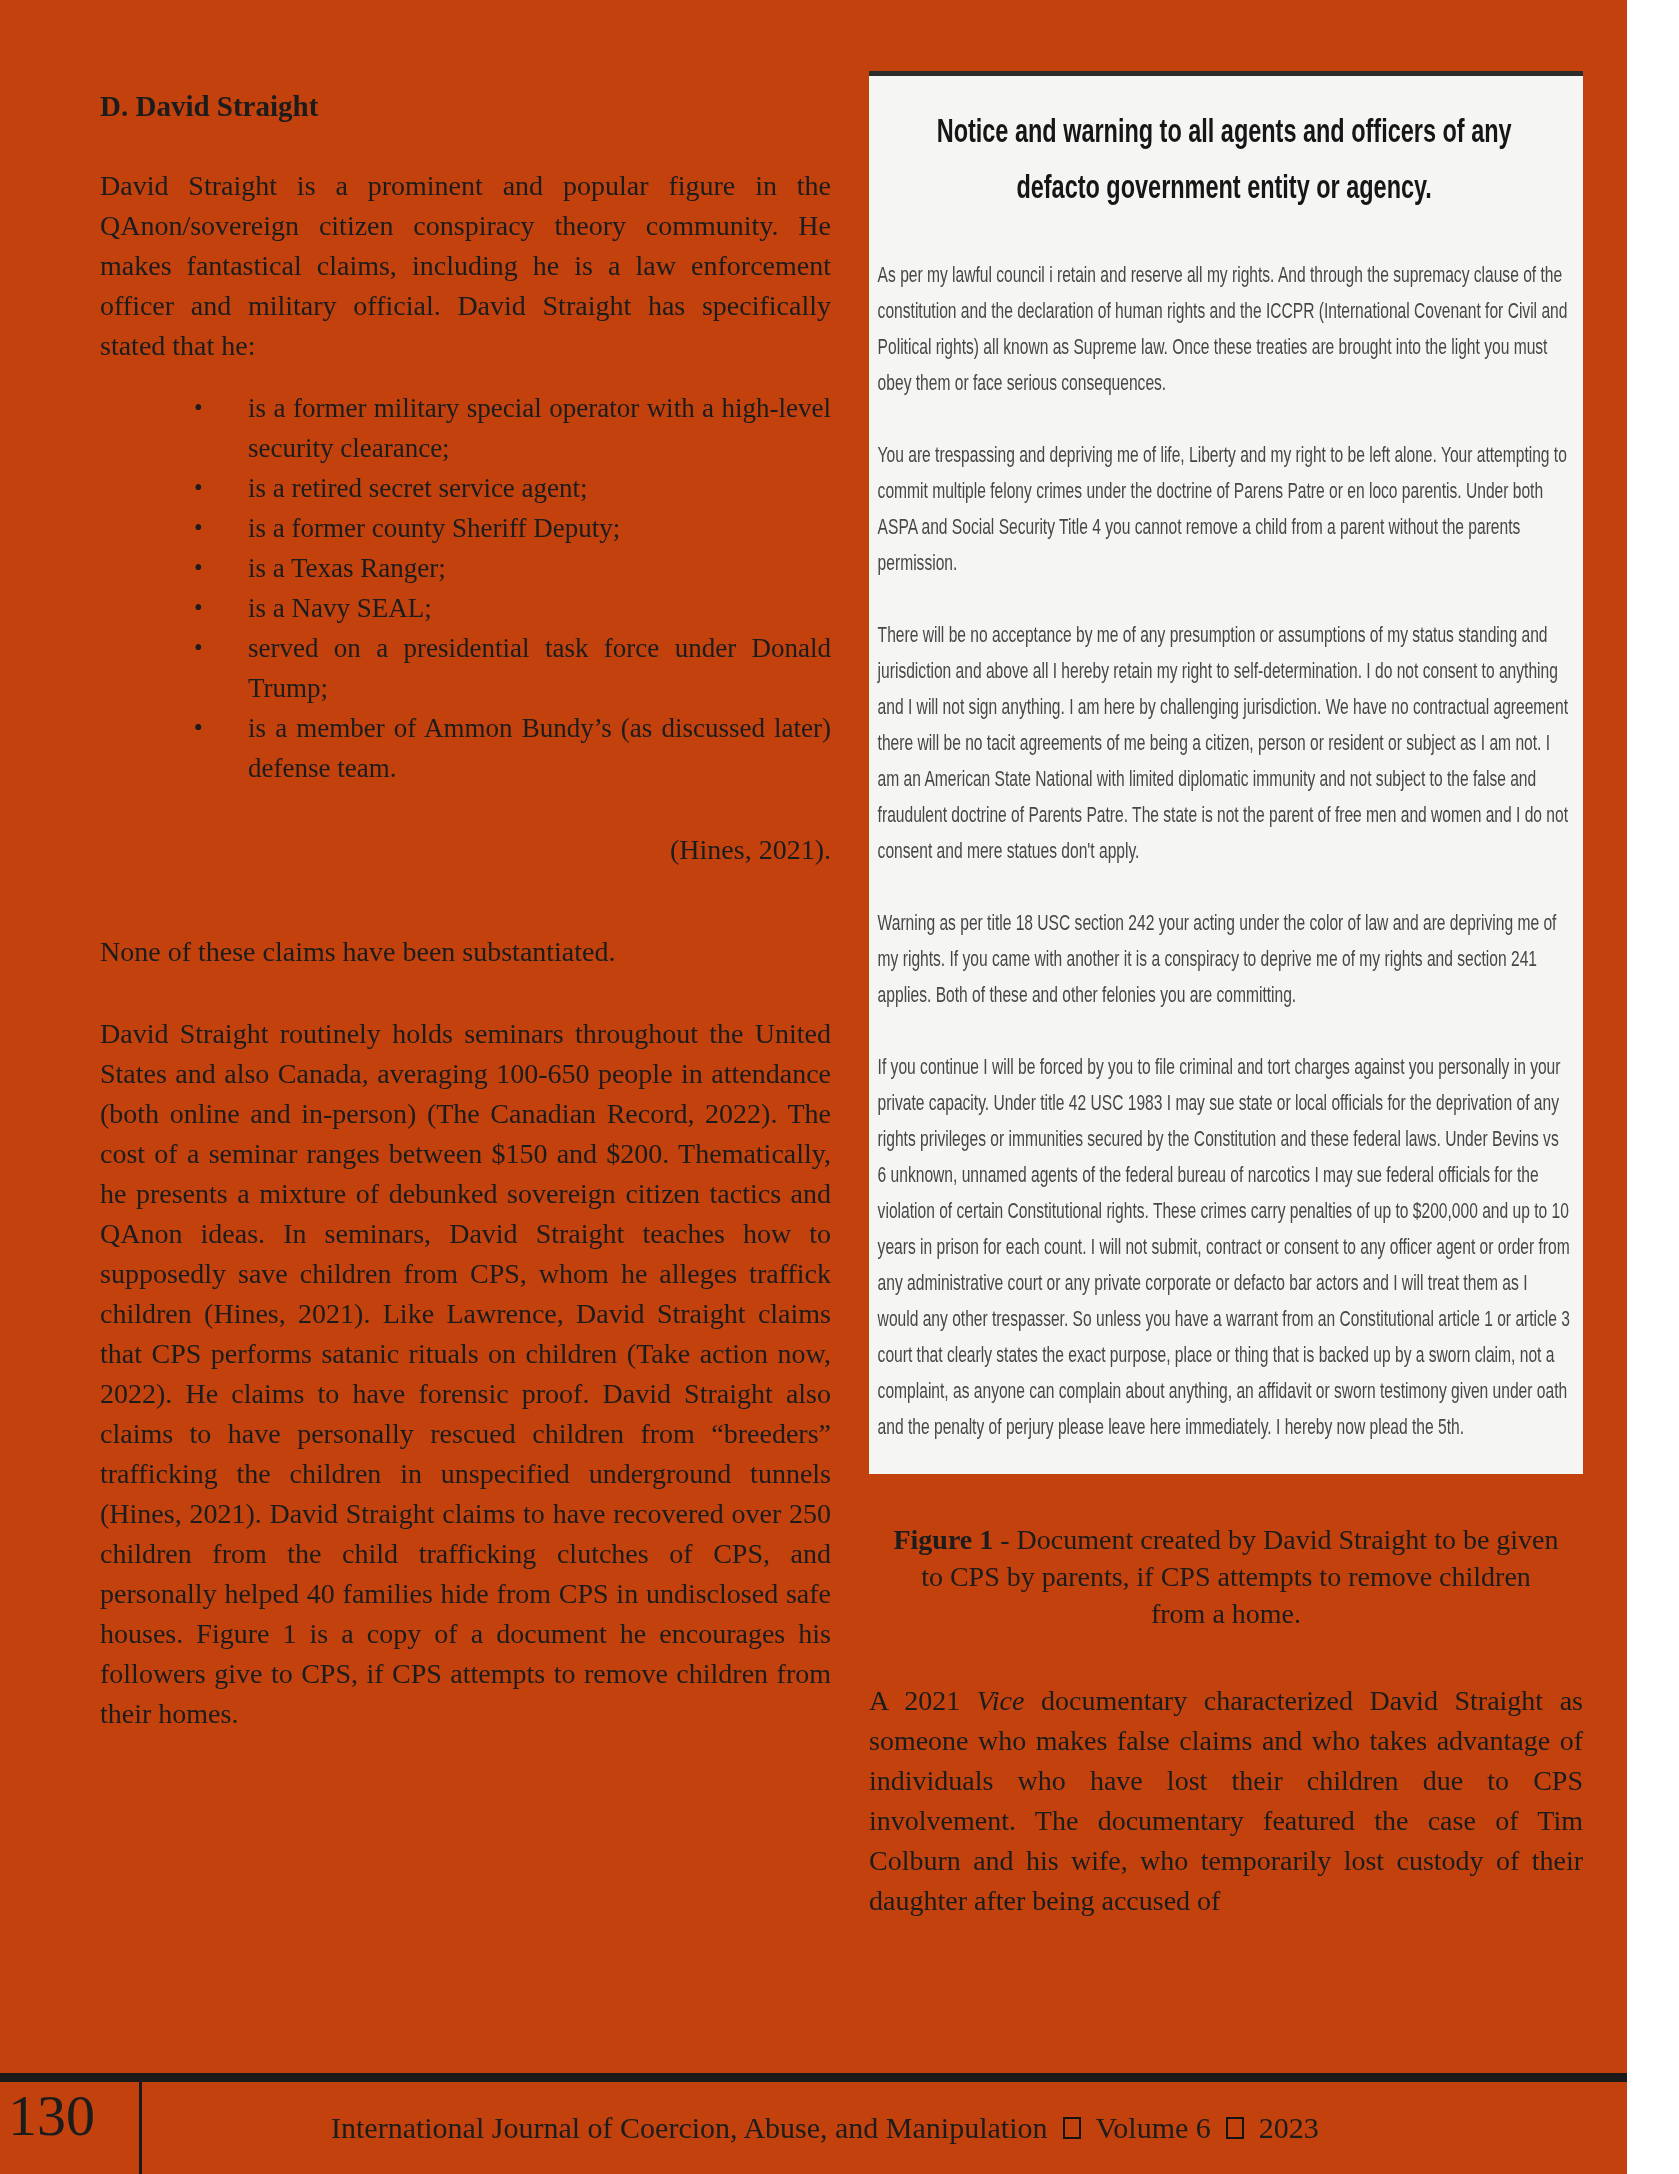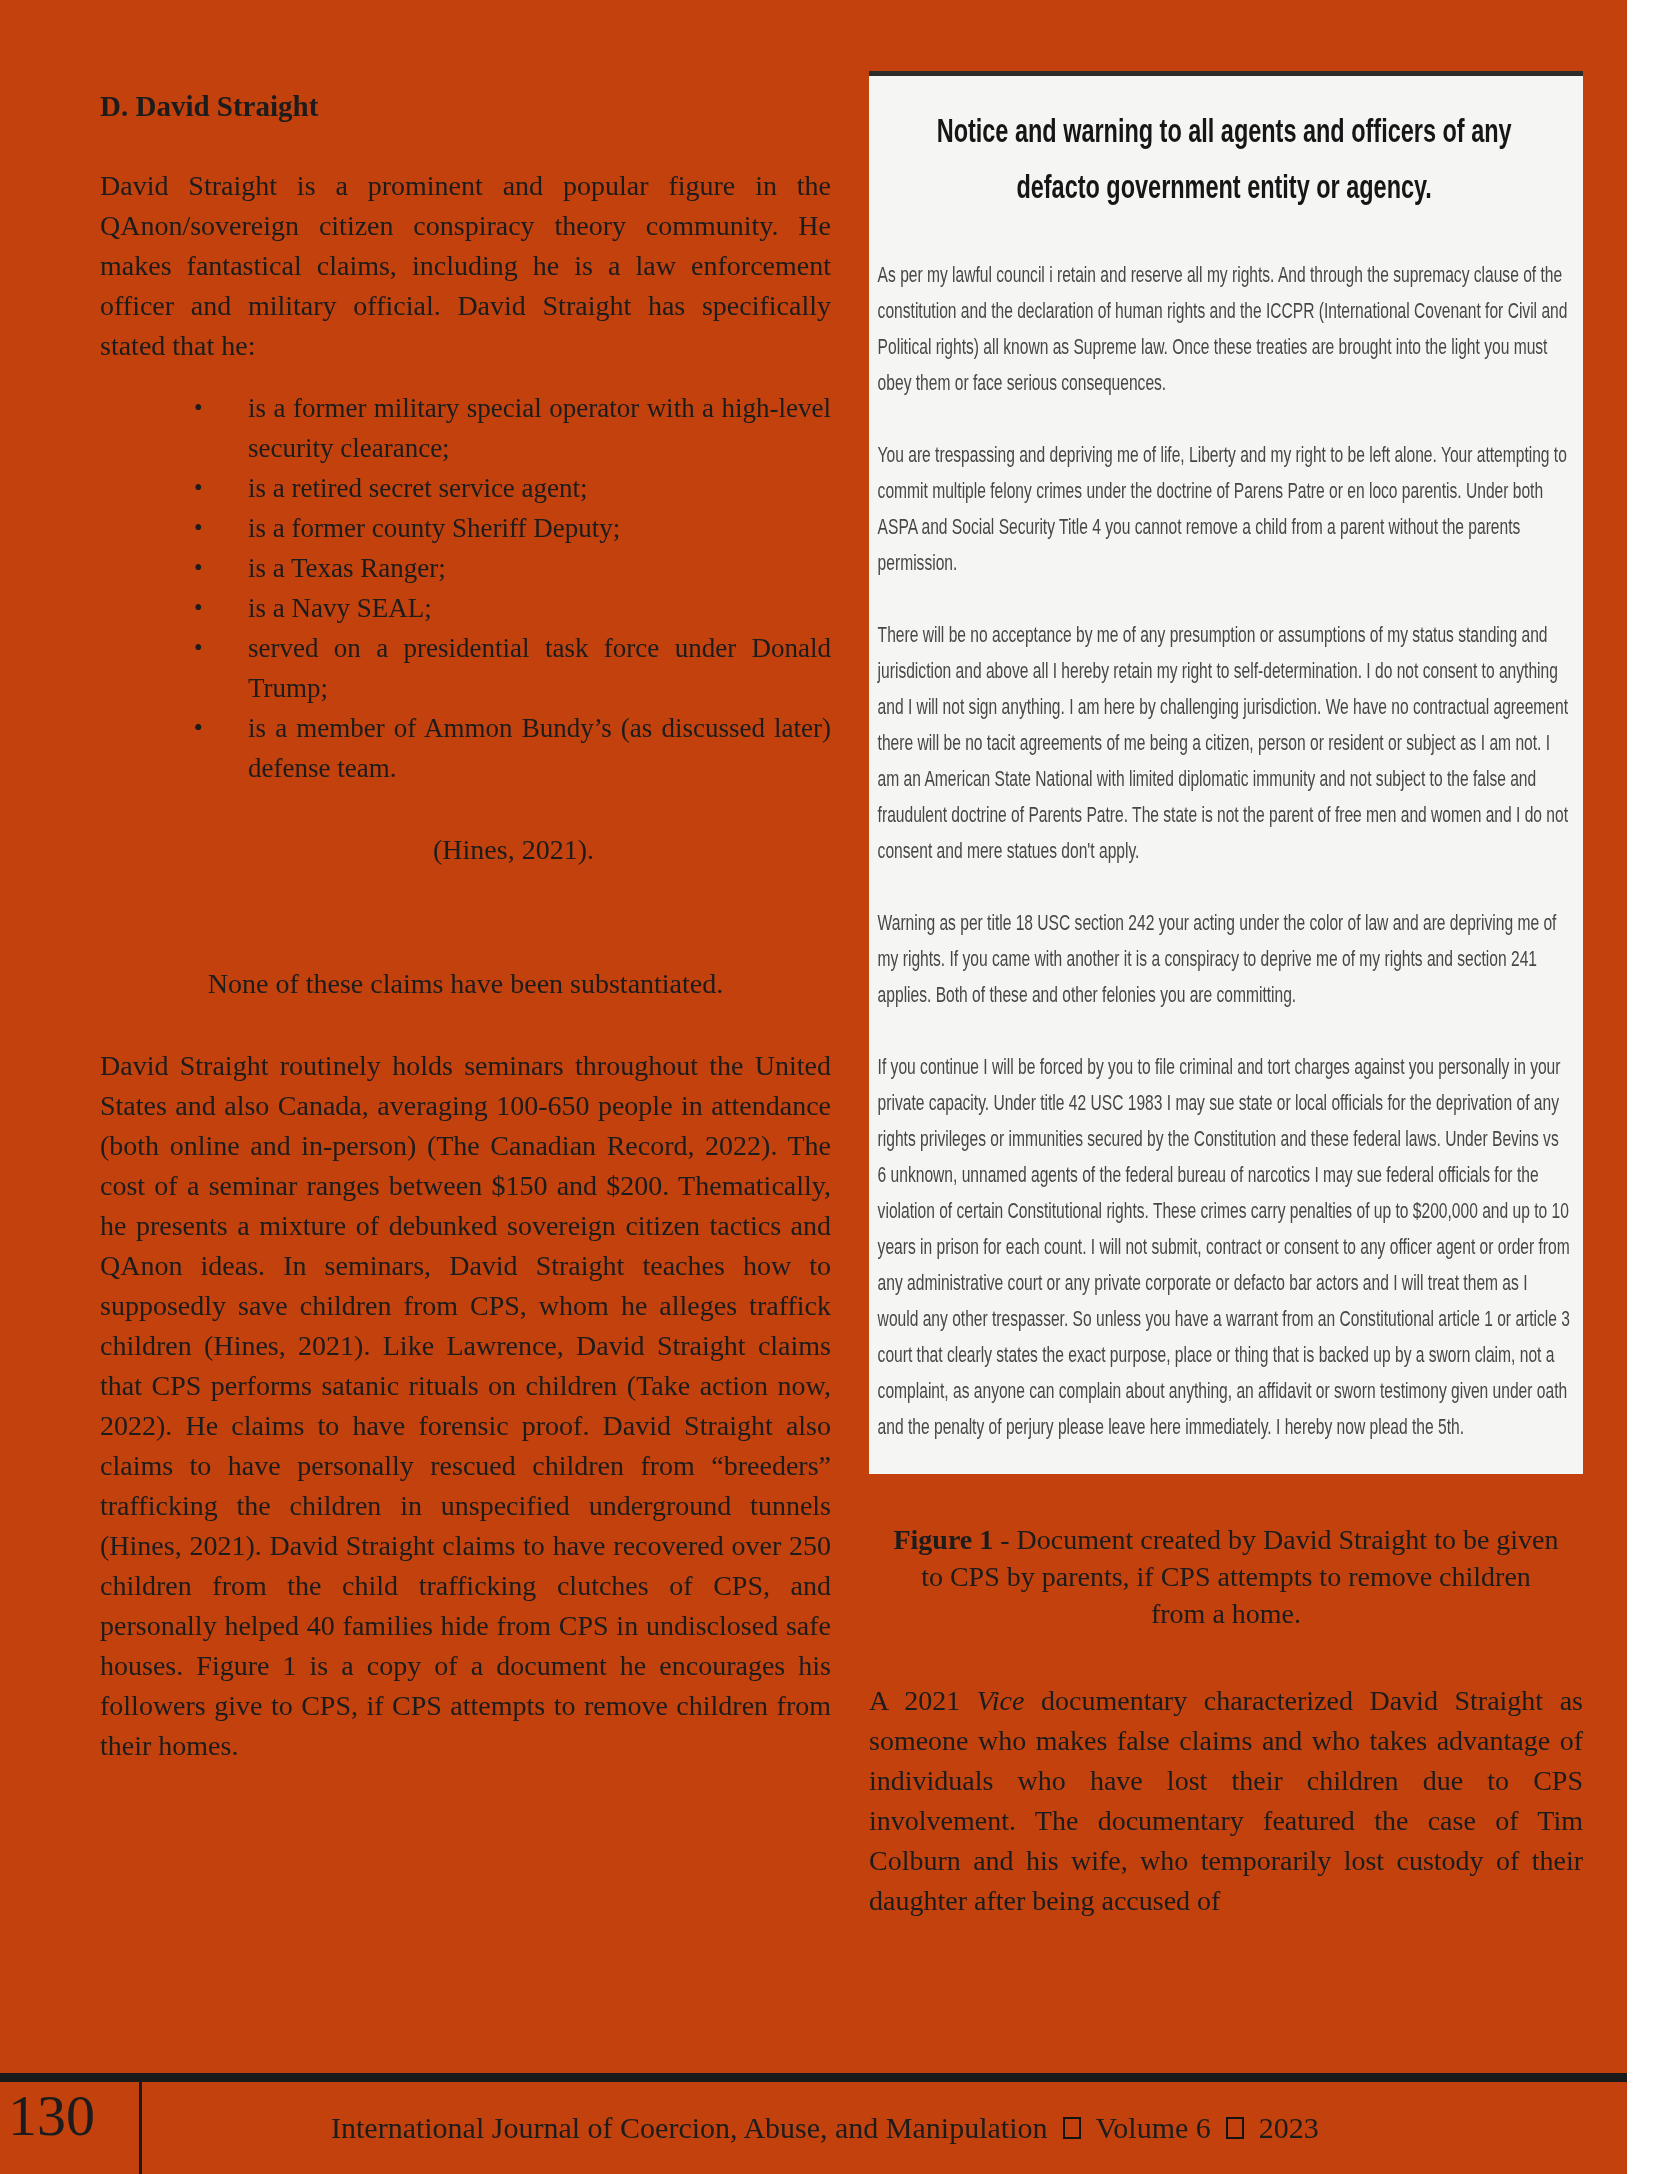--- a/index.html
+++ b/index.html
@@ -26,22 +26,22 @@
     list-style:none;margin:0;padding:0;
     font-size:27px;line-height:40px;
   }
   .claims-list li{
     position:relative;padding-left:148px;text-align:justify;
   }
   .dot{
     position:absolute;left:94px;top:0;
     font-size:24.5px;
   }
-  .citation{margin:42px 0 0 96px;text-align:center;}
-  .note-para{margin-top:94px;text-align:center;}
+  .citation{margin:42px 0 0 96px;text-align:right;}
+  .note-para{margin-top:62px;text-align:left;}
   .seminars{margin-top:42px;}
 
   
   .right-col{
     position:absolute;left:869px;top:71px;width:714px;
   }
   .doc{
     margin:0;background:#f5f5f3;
     border-top:5.6px solid #2c2c2a;
     padding:11.3px 0 24.5px 5.6px;

